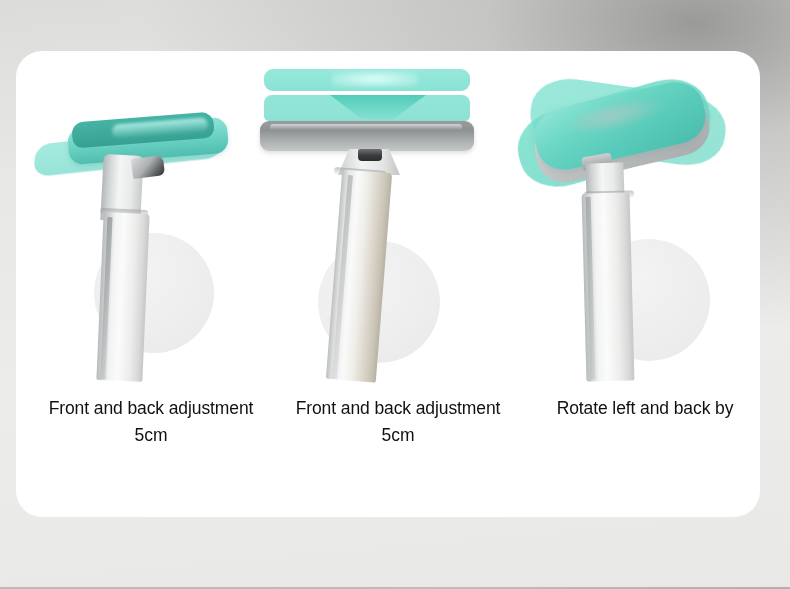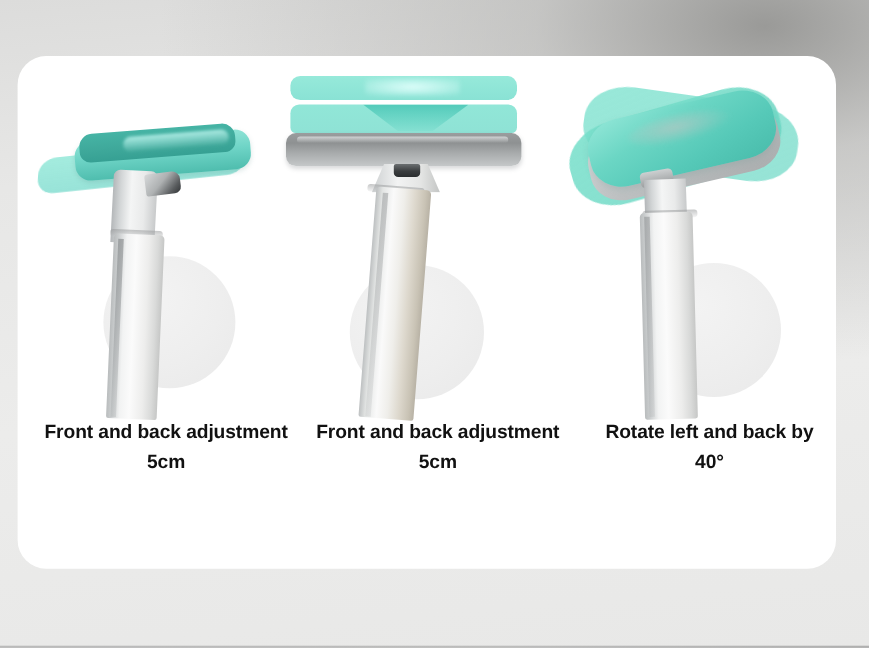--- a/index.html
+++ b/index.html
@@ -287,24 +287,23 @@
     left: 80px; top: 146px;
     width: 5px; height: 182px;
     background: linear-gradient(180deg, rgba(125,128,130,.45), rgba(160,163,165,.2));
     transform: rotate(-1.5deg);
   }
 
   
   .captions {
     position: absolute;
     left: 0;
-    top: 328px;
+    top: 344px;
     width: 744px;
     display: flex;
-    font-weight: bold;
   }
   .caption {
     text-align: center;
     color: #111111;
     font-size: 17.5px;
     line-height: 1.55;
     letter-spacing: -0.1px;
   }
   .cap-1 { width: 250px; margin-left: 10px; }
   .cap-2 { width: 240px; margin-left: 2px; }
@@ -371,19 +370,18 @@
         <span class="cap-line">5cm</span>
       </div>
 
       <div class="caption cap-2">
         <span class="cap-line">Front and back adjustment</span>
         <span class="cap-line">5cm</span>
       </div>
 
       <div class="caption cap-3">
         <span class="cap-line">Rotate left and back by</span>
-        <span class="cap-line">40°</span>
       </div>
 
     </div>
 
   </div>
 </div>
 
 </body></html>

